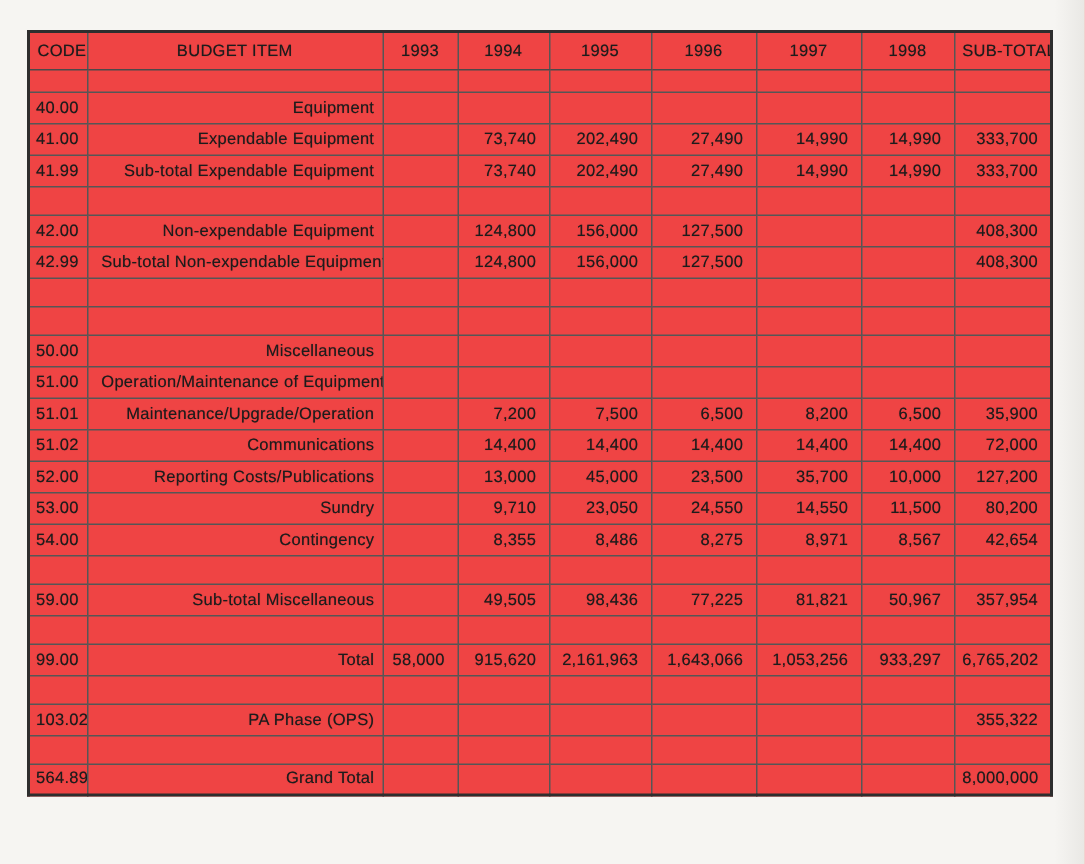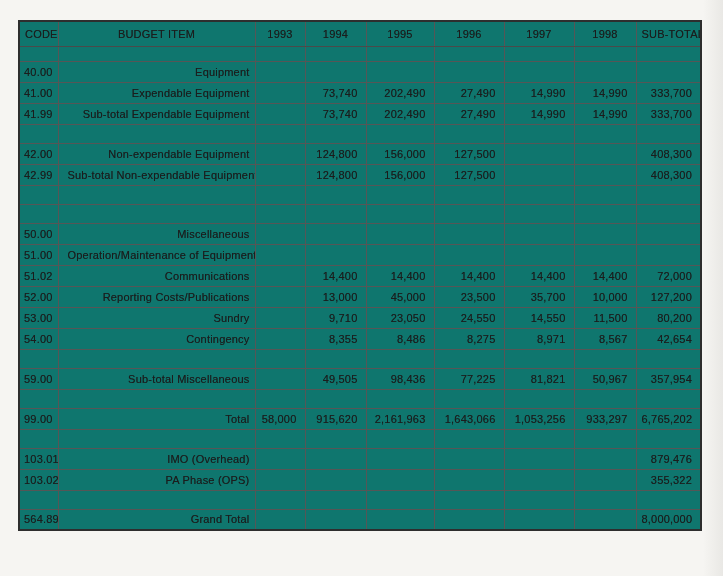--- a/index.html
+++ b/index.html
@@ -23,21 +23,21 @@
     background: linear-gradient(to right, rgba(0,0,0,0), rgba(120,118,112,0.10));
     pointer-events: none;
   }
   table.budget-table {
     position: absolute;
     left: 18px; top: 20px;
     width: 682px;
     border-collapse: collapse;
     table-layout: fixed;
     border: 2px solid #2e2e2e;
-    background: #0f766e;
+    background: #ef4444;
   }
   th, td {
     border: 1px solid #565656;
     padding: 0 5px;
     font-size: 11px;
     color: #1c1c1c;
     text-shadow: 0 0 0.5px rgba(20,20,20,0.55);
     letter-spacing: 0.2px;
     overflow: hidden;
     white-space: nowrap;
@@ -203,20 +203,31 @@
           <td class="c1">Operation/Maintenance of Equipment</td>
           <td class="c2"></td>
           <td class="c3"></td>
           <td class="c4"></td>
           <td class="c5"></td>
           <td class="c6"></td>
           <td class="c7"></td>
           <td class="c8"></td>
         </tr>
         <tr class="row-data">
+          <td class="c0">51.01</td>
+          <td class="c1">Maintenance/Upgrade/Operation</td>
+          <td class="c2"></td>
+          <td class="c3">7,200</td>
+          <td class="c4">7,500</td>
+          <td class="c5">6,500</td>
+          <td class="c6">8,200</td>
+          <td class="c7">6,500</td>
+          <td class="c8">35,900</td>
+        </tr>
+        <tr class="row-data">
           <td class="c0">51.02</td>
           <td class="c1">Communications</td>
           <td class="c2"></td>
           <td class="c3">14,400</td>
           <td class="c4">14,400</td>
           <td class="c5">14,400</td>
           <td class="c6">14,400</td>
           <td class="c7">14,400</td>
           <td class="c8">72,000</td>
         </tr>
@@ -302,31 +313,20 @@
           <td class="c1"></td>
           <td class="c2"></td>
           <td class="c3"></td>
           <td class="c4"></td>
           <td class="c5"></td>
           <td class="c6"></td>
           <td class="c7"></td>
           <td class="c8"></td>
         </tr>
         <tr class="row-data">
-          <td class="c0">103.01</td>
-          <td class="c1">IMO (Overhead)</td>
-          <td class="c2"></td>
-          <td class="c3"></td>
-          <td class="c4"></td>
-          <td class="c5"></td>
-          <td class="c6"></td>
-          <td class="c7"></td>
-          <td class="c8">879,476</td>
-        </tr>
-        <tr class="row-data">
           <td class="c0">103.02</td>
           <td class="c1">PA Phase (OPS)</td>
           <td class="c2"></td>
           <td class="c3"></td>
           <td class="c4"></td>
           <td class="c5"></td>
           <td class="c6"></td>
           <td class="c7"></td>
           <td class="c8">355,322</td>
         </tr>

